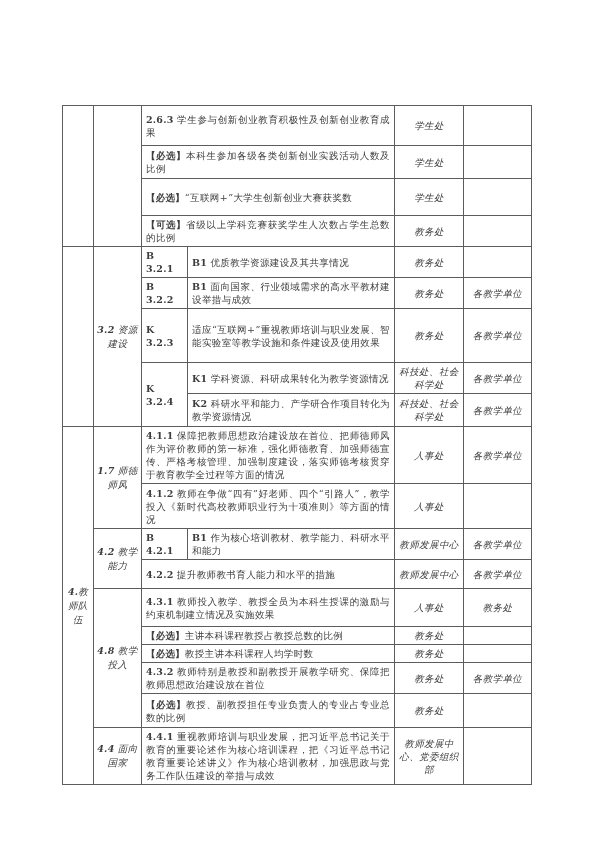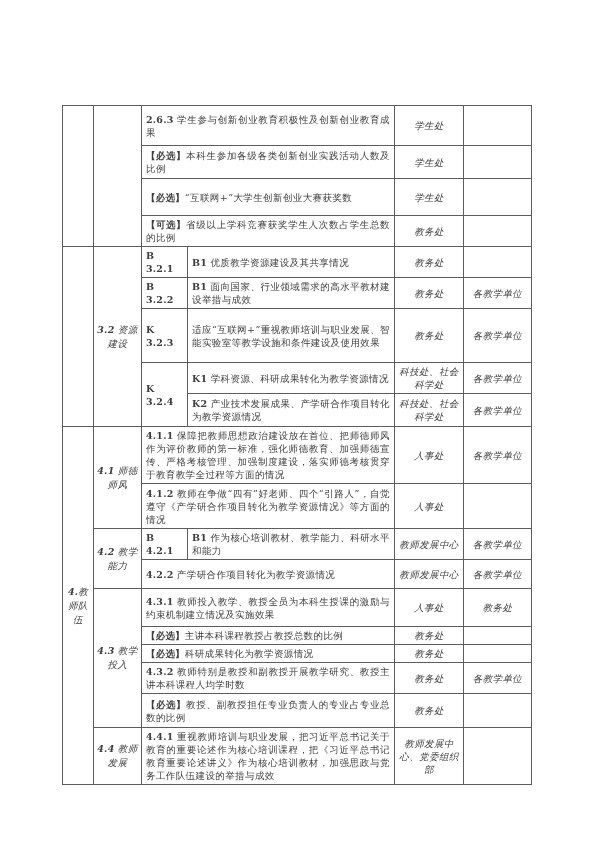--- a/index.html
+++ b/index.html
@@ -119,77 +119,77 @@
       <td class="center">教务处</td>
       <td class="center">各教学单位</td>
     </tr>
     <tr style="height:30px">
       <td class="codecell" rowspan="2">K 3.2.4</td>
       <td class="desc"><span class="code">K1</span><span> 学科资源、科研成果转化为教学资源情况</span></td>
       <td class="center">科技处、社会科学处</td>
       <td class="center">各教学单位</td>
     </tr>
     <tr style="height:33px">
-      <td class="desc"><span class="code">K2</span><span> 产业技术发展成果、产学研合作项目转化为教学资源情况</span></td>
+      <td class="desc"><span class="code">K2</span><span> 科研水平和能力、产学研合作项目转化为教学资源情况</span></td>
       <td class="center">科技处、社会科学处</td>
       <td class="center">各教学单位</td>
     </tr>
 
     <tr style="height:57px">
       <td class="center grp" rowspan="10"><span class="code">4.</span><span>教师队伍</span></td>
-      <td class="center grp" rowspan="2"><span class="code">4.1</span><span> 师德师风</span></td>
+      <td class="center grp" rowspan="2"><span class="code">1.7</span><span> 师德师风</span></td>
       <td class="desc" colspan="2"><span class="code">4.1.1</span><span> 保障把教师思想政治建设放在首位、把师德师风作为评价教师的第一标准，强化师德教育、加强师德宣传、严格考核管理、加强制度建设，落实师德考核贯穿于教育教学全过程等方面的情况</span></td>
       <td class="center">人事处</td>
       <td class="center">各教学单位</td>
     </tr>
     <tr style="height:45px">
-      <td class="desc" colspan="2"><span class="code">4.1.2</span><span> 教师在争做“四有”好老师、四个“引路人”，自觉遵守《产学研合作项目转化为教学资源情况》等方面的情况</span></td>
+      <td class="desc" colspan="2"><span class="code">4.1.2</span><span> 教师在争做“四有”好老师、四个“引路人”，教学投入《新时代高校教师职业行为十项准则》等方面的情况</span></td>
       <td class="center">人事处</td>
       <td class="center"></td>
     </tr>
     <tr style="height:29px">
       <td class="center grp" rowspan="2"><span class="code">4.2</span><span> 教学能力</span></td>
       <td class="codecell">B 4.2.1</td>
       <td class="desc"><span class="code">B1</span><span> 作为核心培训教材、教学能力、科研水平和能力</span></td>
       <td class="center">教师发展中心</td>
       <td class="center">各教学单位</td>
     </tr>
     <tr style="height:29px">
-      <td class="desc" colspan="2"><span class="code">4.2.2</span><span> 产学研合作项目转化为教学资源情况</span></td>
+      <td class="desc" colspan="2"><span class="code">4.2.2</span><span> 提升教师教书育人能力和水平的措施</span></td>
       <td class="center">教师发展中心</td>
       <td class="center">各教学单位</td>
     </tr>
     <tr style="height:38px">
-      <td class="center grp" rowspan="5"><span class="code">4.3</span><span> 教学投入</span></td>
+      <td class="center grp" rowspan="5"><span class="code">4.8</span><span> 教学投入</span></td>
       <td class="desc" colspan="2"><span class="code">4.3.1</span><span> 教师投入教学、教授全员为本科生授课的激励与约束机制建立情况及实施效果</span></td>
       <td class="center">人事处</td>
       <td class="center">教务处</td>
     </tr>
     <tr style="height:18px">
       <td class="desc" colspan="2"><span class="code">【必选】</span><span>主讲本科课程教授占教授总数的比例</span></td>
       <td class="center">教务处</td>
       <td class="center"></td>
     </tr>
     <tr style="height:18px">
-      <td class="desc" colspan="2"><span class="code">【必选】</span><span>科研成果转化为教学资源情况</span></td>
+      <td class="desc" colspan="2"><span class="code">【必选】</span><span>教授主讲本科课程人均学时数</span></td>
       <td class="center">教务处</td>
       <td class="center"></td>
     </tr>
     <tr style="height:29px">
-      <td class="desc" colspan="2"><span class="code">4.3.2</span><span> 教师特别是教授和副教授开展教学研究、教授主讲本科课程人均学时数</span></td>
+      <td class="desc" colspan="2"><span class="code">4.3.2</span><span> 教师特别是教授和副教授开展教学研究、保障把教师思想政治建设放在首位</span></td>
       <td class="center">教务处</td>
       <td class="center">各教学单位</td>
     </tr>
     <tr style="height:34px">
       <td class="desc" colspan="2"><span class="code">【必选】</span><span>教授、副教授担任专业负责人的专业占专业总数的比例</span></td>
       <td class="center">教务处</td>
       <td class="center"></td>
     </tr>
     <tr style="height:49px">
-      <td class="center grp"><span class="code">4.4</span><span> 教师发展</span></td>
+      <td class="center grp"><span class="code">4.4</span><span> 面向国家</span></td>
       <td class="desc" colspan="2"><span class="code">4.4.1</span><span> 重视教师培训与职业发展，把习近平总书记关于教育的重要论述作为核心培训课程，把《习近平总书记教育重要论述讲义》作为核心培训教材，加强思政与党务工作队伍建设的举措与成效</span></td>
       <td class="center">教师发展中心、党委组织部</td>
       <td class="center"></td>
     </tr>
   </tbody>
     </table>
 
 </div>
 
 </body></html>

